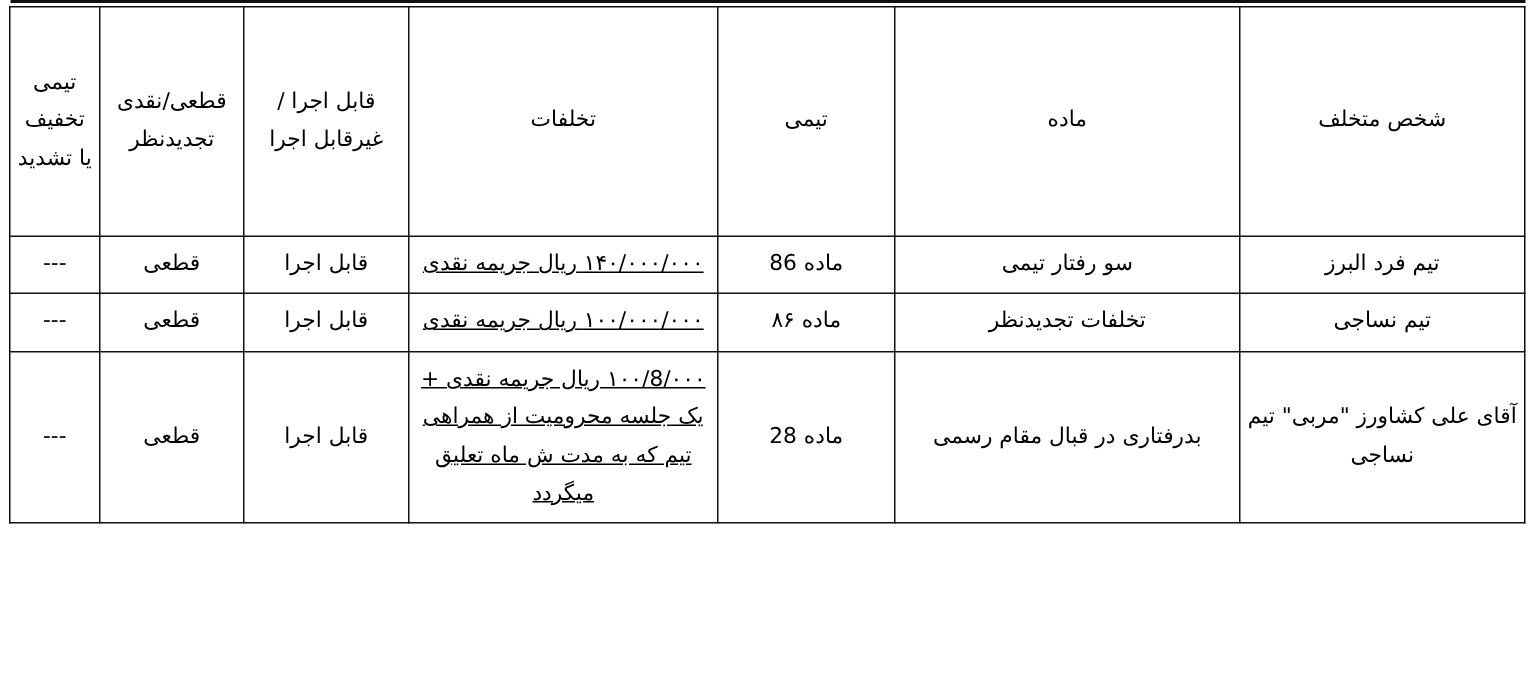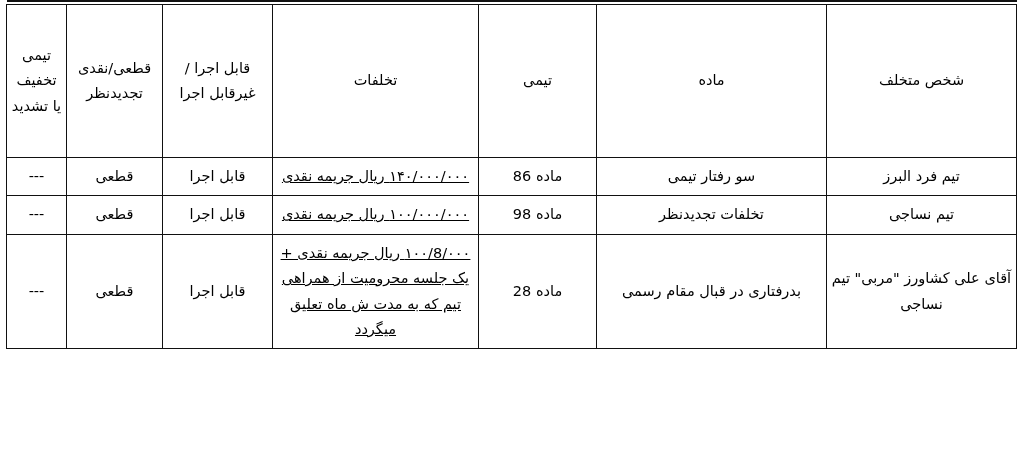--- a/index.html
+++ b/index.html
@@ -102,21 +102,21 @@
         <td class="cell-offense">سو رفتار تیمی</td>
         <td class="cell-doc">ماده 86</td>
         <td class="cell-penalty">۱۴۰/۰۰۰/۰۰۰ ریال جریمه نقدی</td>
         <td class="cell-exec">قابل اجرا</td>
         <td class="cell-final">قطعی</td>
         <td class="cell-dashes">---</td>
       </tr>
       <tr>
         <td class="cell-person multi-line">تیم نساجی</td>
         <td class="cell-offense">تخلفات تجدیدنظر</td>
-        <td class="cell-doc">ماده 98</td>
+        <td class="cell-doc">ماده ۸۶</td>
         <td class="cell-penalty">۱۰۰/۰۰۰/۰۰۰ ریال جریمه نقدی</td>
         <td class="cell-exec">قابل اجرا</td>
         <td class="cell-final">قطعی</td>
         <td class="cell-dashes">---</td>
       </tr>
       <tr>
         <td class="cell-person multi-line">آقای علی کشاورز "مربی" تیم نساجی</td>
         <td class="cell-offense">بدرفتاری در قبال مقام رسمی</td>
         <td class="cell-doc">ماده 28</td>
         <td class="cell-penalty">۱۰۰/8/۰۰۰ ریال جریمه نقدی + یک جلسه محرومیت از همراهی تیم که به مدت ش ماه تعلیق میگردد</td>

